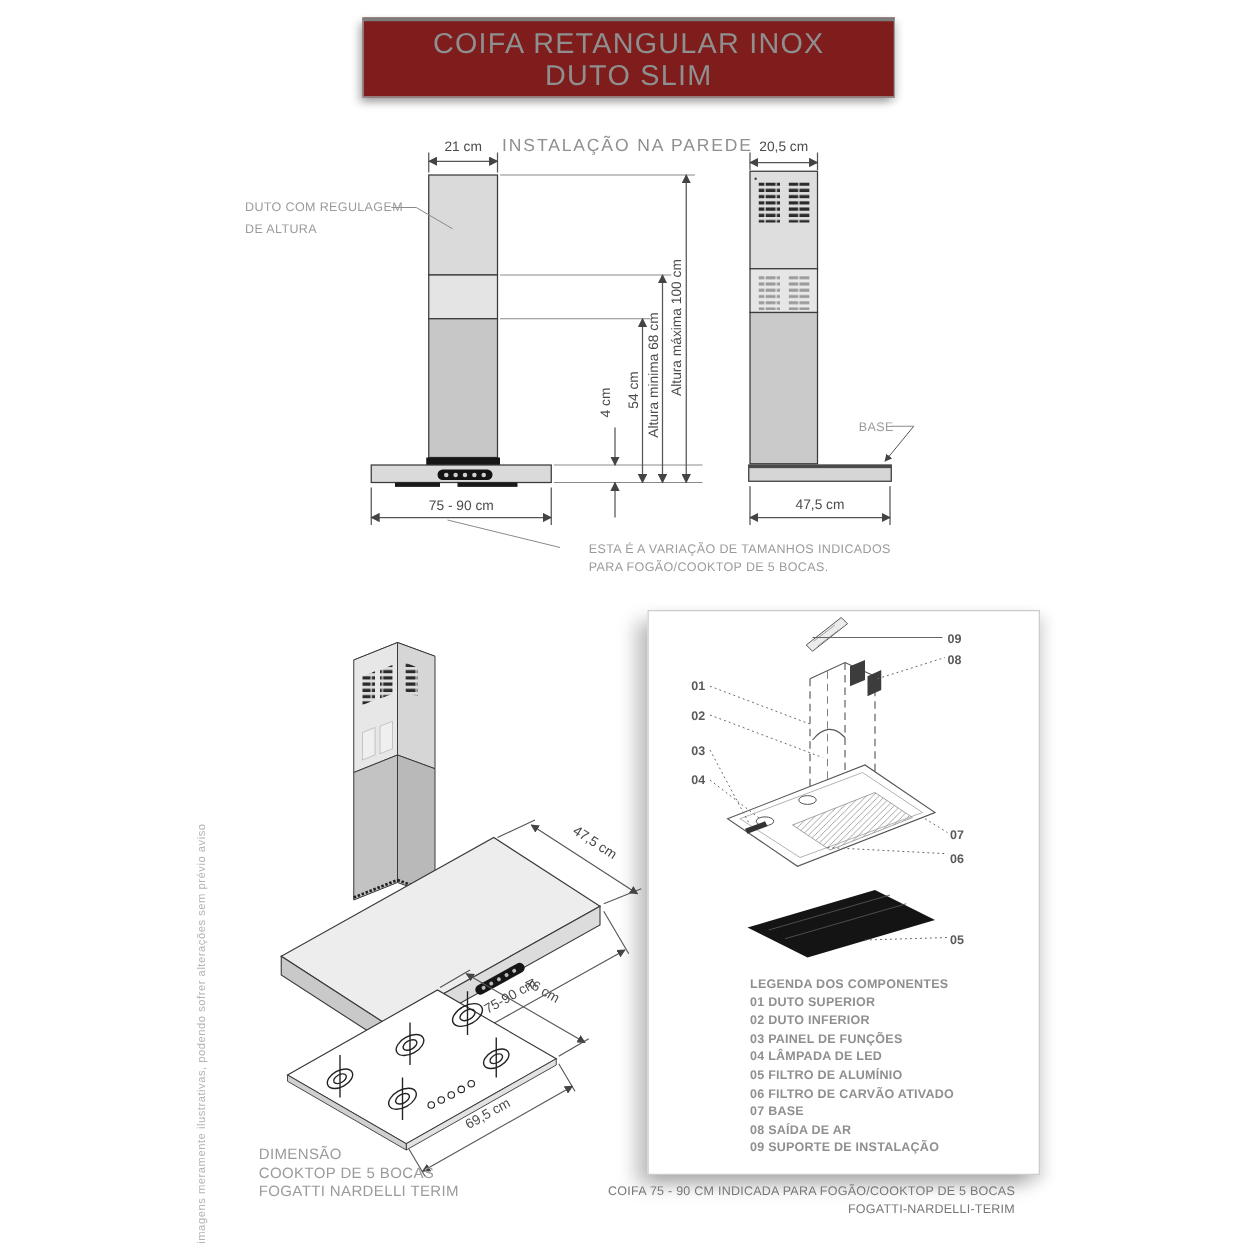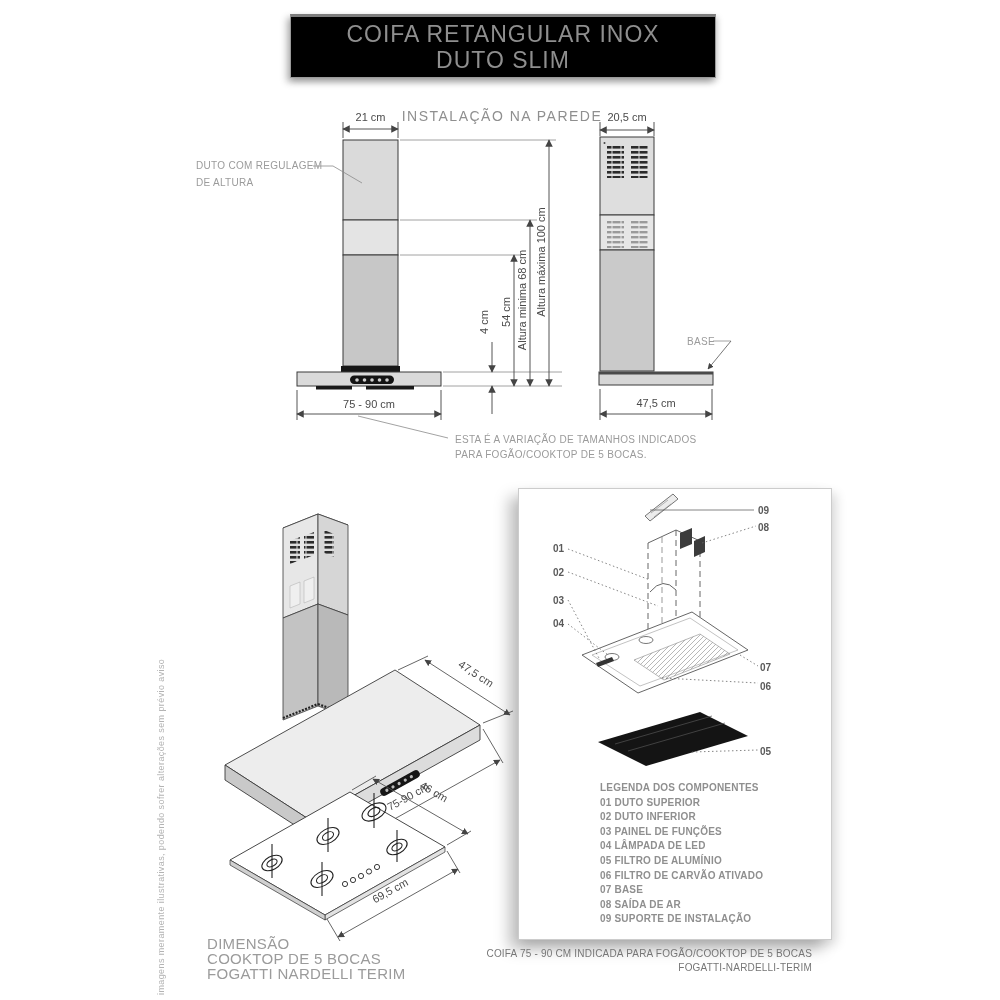--- a/index.html
+++ b/index.html
@@ -1,28 +1,28 @@
 <!DOCTYPE html>
 <html><head>
 <meta charset="utf-8">
 <style>
   html,body{margin:0;padding:0;background:#fff;}
   .page{position:relative;width:1000px;height:1000px;background:#ffffff;overflow:hidden;
         font-family:"Liberation Sans","DejaVu Sans",sans-serif;}
   
-  .title-box{position:absolute;left:290px;top:14px;width:424px;height:60px;background:#000000;
+  .title-box{position:absolute;left:290px;top:14px;width:424px;height:60px;background:#7f1d1d;
              border:1px solid #9a9a9a;border-top:3px solid #7d7d7d;
              box-shadow:-3px 4px 7px rgba(0,0,0,.30), 2px 3px 6px rgba(0,0,0,.15);
              display:flex;flex-direction:column;align-items:center;justify-content:center;}
   .title-line{font-size:23px;line-height:26px;color:#8f8f8f;letter-spacing:1px;}
   .subtitle{position:absolute;left:290px;top:80px;width:424px;text-align:center;
             font-size:14px;color:#8f8f8f;letter-spacing:1.5px;margin-top:28px;}
   
-  .ann{position:absolute;font-size:10px;color:#9b9b9b;line-height:15px;letter-spacing:.3px;}
-  .cooktop-caption{position:absolute;left:207px;top:936px;font-size:15px;color:#9b9b9b;line-height:15px;letter-spacing:.3px;}
+  .ann{position:absolute;font-size:10px;color:#9b9b9b;line-height:15px;letter-spacing:.3px;margin-left:16px;}
+  .cooktop-caption{position:absolute;left:207px;top:916px;font-size:12px;color:#9b9b9b;line-height:15px;letter-spacing:.3px;}
   
   .exp-box{position:absolute;left:518px;top:488px;width:312px;height:450px;background:#fff;
            border:1px solid #cccccc;
            box-shadow:-9px 9px 14px rgba(0,0,0,.25), 5px 5px 10px rgba(0,0,0,.12);}
   .legend{position:absolute;left:600px;top:781px;font-size:10px;font-weight:600;
           color:#8f8f8f;line-height:14.6px;letter-spacing:.2px;}
   .footer-caption{position:absolute;left:482px;top:947px;width:330px;text-align:right;
                   font-size:10px;font-weight:400;color:#767676;line-height:14px;letter-spacing:.2px;}
   .watermark{position:absolute;left:156px;top:650px;height:345px;
              writing-mode:vertical-rl;transform:rotate(180deg);

